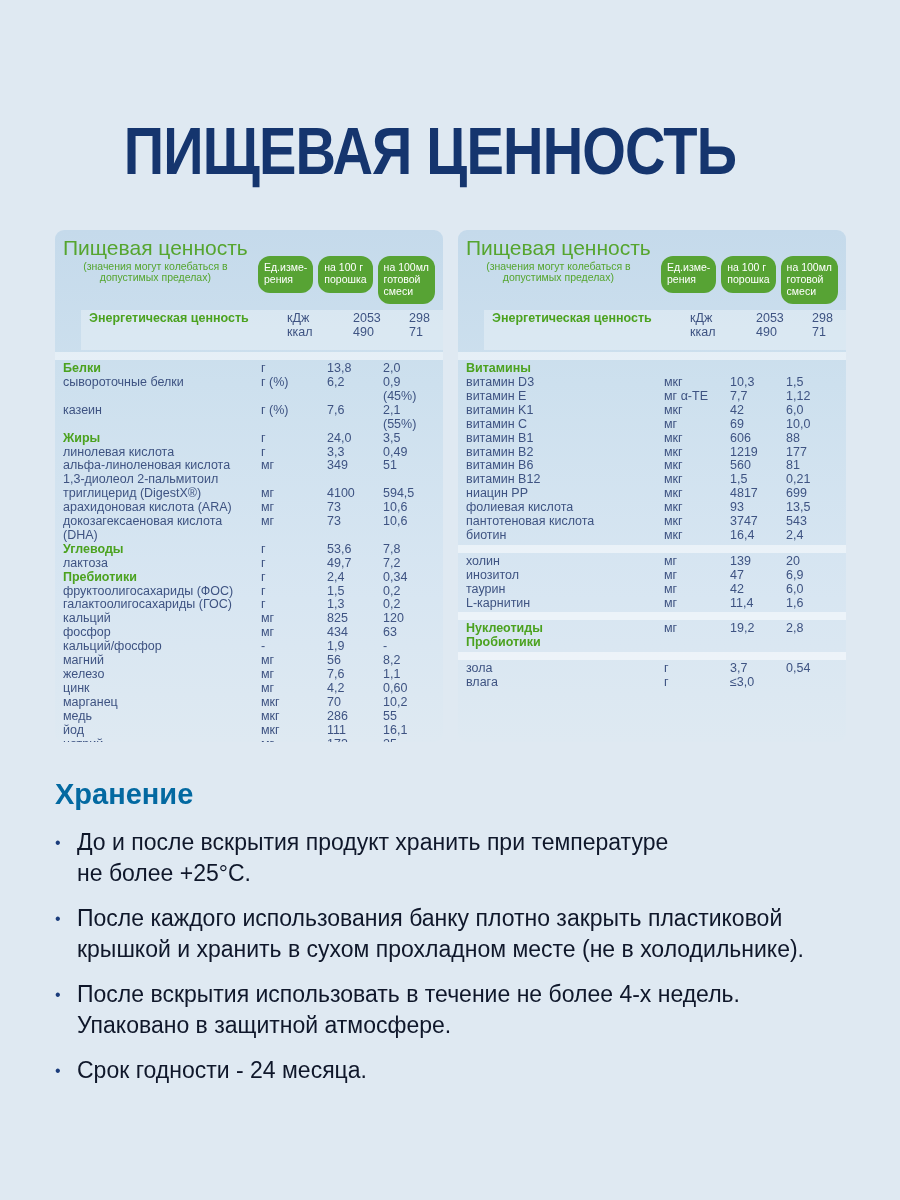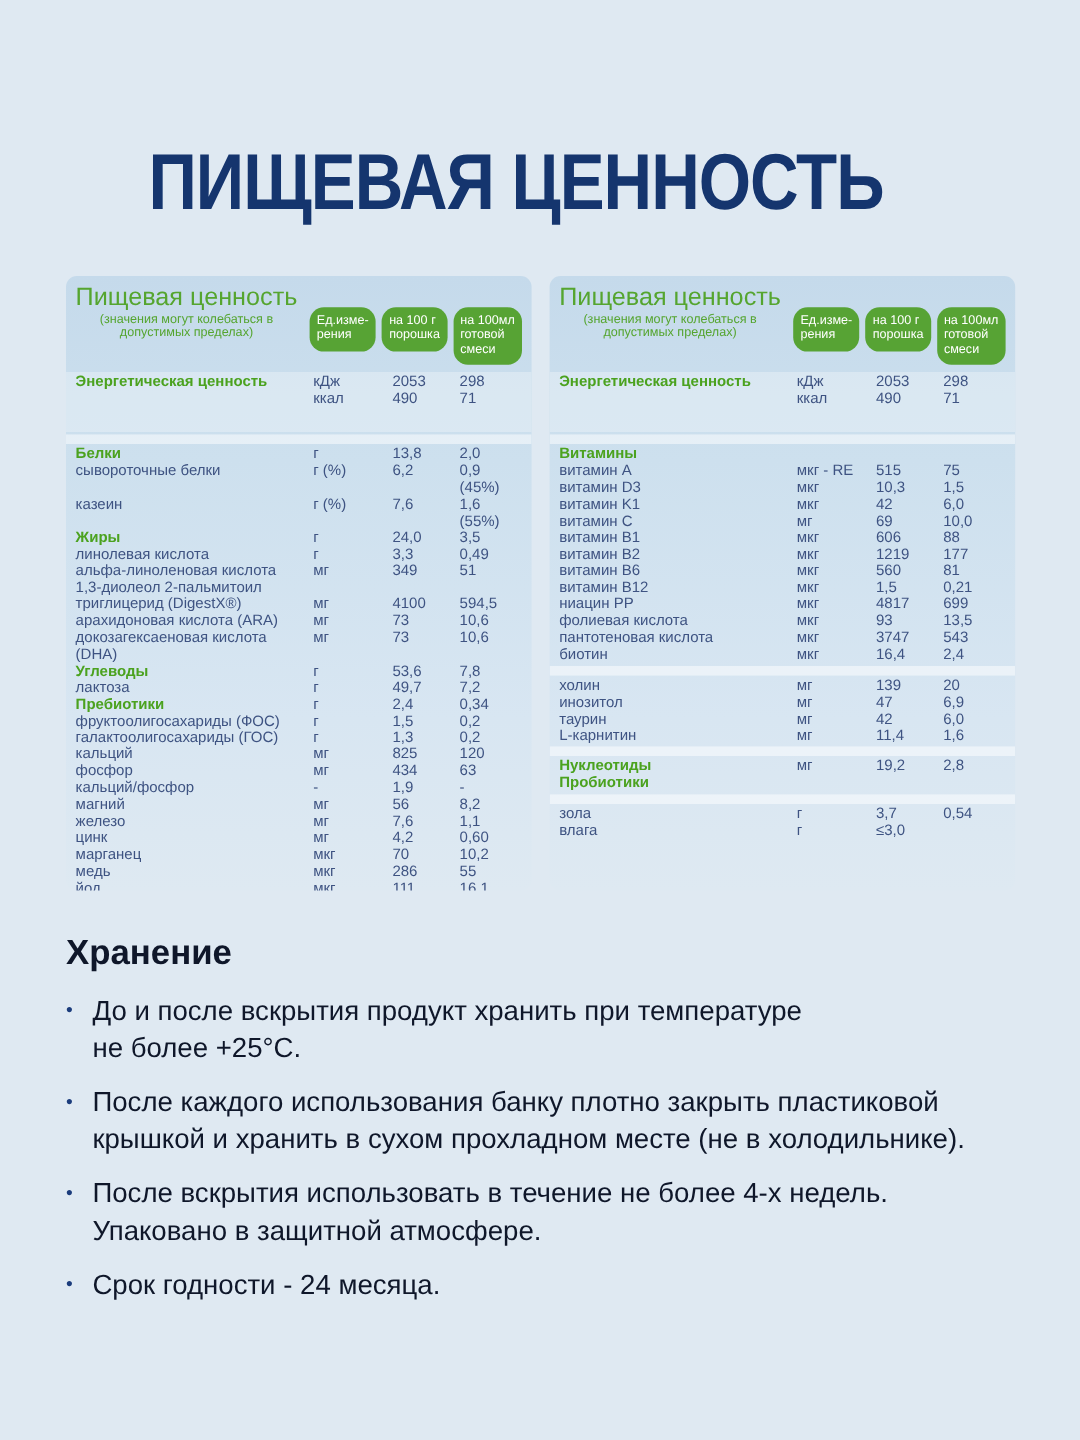--- a/index.html
+++ b/index.html
@@ -17,32 +17,32 @@
     background:linear-gradient(180deg,#c5daeb 0%,#cde0ee 30%,#d8e6f2 72%,#dee9f2 100%);}
   .panel-header{display:flex;justify-content:space-between;align-items:flex-start;
     padding:7px 8px 3px 8px;min-height:57px;}
   .panel-title{color:#55a52f;font-size:21px;font-weight:500;line-height:1.08;margin:0;}
   .panel-subtitle{color:#55a52f;font-size:10.5px;font-weight:500;line-height:1.12;white-space:pre-line;margin-top:1px;text-align:center;}
   .badges{display:flex;gap:5px;align-items:flex-start;padding-top:0;margin-top:19px;}
   .badge{background:#57a334;color:#fff;border-radius:12px;padding:6px 6px 7px 6px;
     font-size:10.5px;line-height:1.12;font-weight:500;white-space:pre-line;
     min-width:49px;box-sizing:border-box;}
 
-  .energy-band{background:rgba(255,255,255,.30);padding:2px 0 20px 0;margin-top:3px;}
+  .energy-band{background:rgba(255,255,255,.30);padding:2px 0 10px 0;margin-top:3px;margin-left:26px;}
   .gap{height:8px;background:rgba(255,255,255,.5);margin:2px 0;}
 
   .row{display:grid;grid-template-columns:198px 66px 56px 1fr;
     padding:0 6px 0 8px;font-size:12.5px;line-height:13.9px;color:#3e5382;}
   .row span{display:block;}
   .row .label{padding-right:4px;}
   .row.section .label{color:#4ba21f;font-weight:700;}
 
   
   .storage{margin:36px 50px 0 55px;color:#1b3c7c;}
-  .storage-heading{margin:0 0 16px 0;font-size:29px;font-weight:700;color:#0f172a;}
+  .storage-heading{margin:0 0 16px 0;font-size:29px;font-weight:700;color:#0369a1;}
   .storage-list{list-style:none;margin:0;padding:0;}
   .storage-list li{display:grid;grid-template-columns:22px 1fr;margin-bottom:14px;}
   .bullet-dot{font-size:16px;line-height:31px;color:#1b3c7c;}
   .bullet-text{font-size:23px;line-height:31px;font-weight:500;color:#0f172a;white-space:pre-line;}
 </style>
 </head>
 <body>
 
 <div class="page">
 
@@ -92,21 +92,21 @@
           <div class="row">
             <span class="label">сывороточные белки</span>
             <span class="unit">г (%)</span>
             <span class="v1">6,2</span>
             <span class="v2">0,9 (45%)</span>
           </div>
           <div class="row">
             <span class="label">казеин</span>
             <span class="unit">г (%)</span>
             <span class="v1">7,6</span>
-            <span class="v2">1,6 (55%)</span>
+            <span class="v2">2,1 (55%)</span>
           </div>
           <div class="row section">
             <span class="label">Жиры</span>
             <span class="unit">г</span>
             <span class="v1">24,0</span>
             <span class="v2">3,5</span>
           </div>
           <div class="row">
             <span class="label">линолевая кислота</span>
             <span class="unit">г</span>
@@ -269,30 +269,30 @@
         </div>
       <div class="gap"></div>
       <div>
           <div class="row section">
             <span class="label">Витамины</span>
             <span class="unit"></span>
             <span class="v1"></span>
             <span class="v2"></span>
           </div>
           <div class="row">
-            <span class="label">витамин A</span>
-            <span class="unit">мкг - RE</span>
-            <span class="v1">515</span>
-            <span class="v2">75</span>
-          </div>
-          <div class="row">
             <span class="label">витамин D3</span>
             <span class="unit">мкг</span>
             <span class="v1">10,3</span>
             <span class="v2">1,5</span>
+          </div>
+          <div class="row">
+            <span class="label">витамин E</span>
+            <span class="unit">мг α-ТЕ</span>
+            <span class="v1">7,7</span>
+            <span class="v2">1,12</span>
           </div>
           <div class="row">
             <span class="label">витамин K1</span>
             <span class="unit">мкг</span>
             <span class="v1">42</span>
             <span class="v2">6,0</span>
           </div>
           <div class="row">
             <span class="label">витамин C</span>
             <span class="unit">мг</span>

